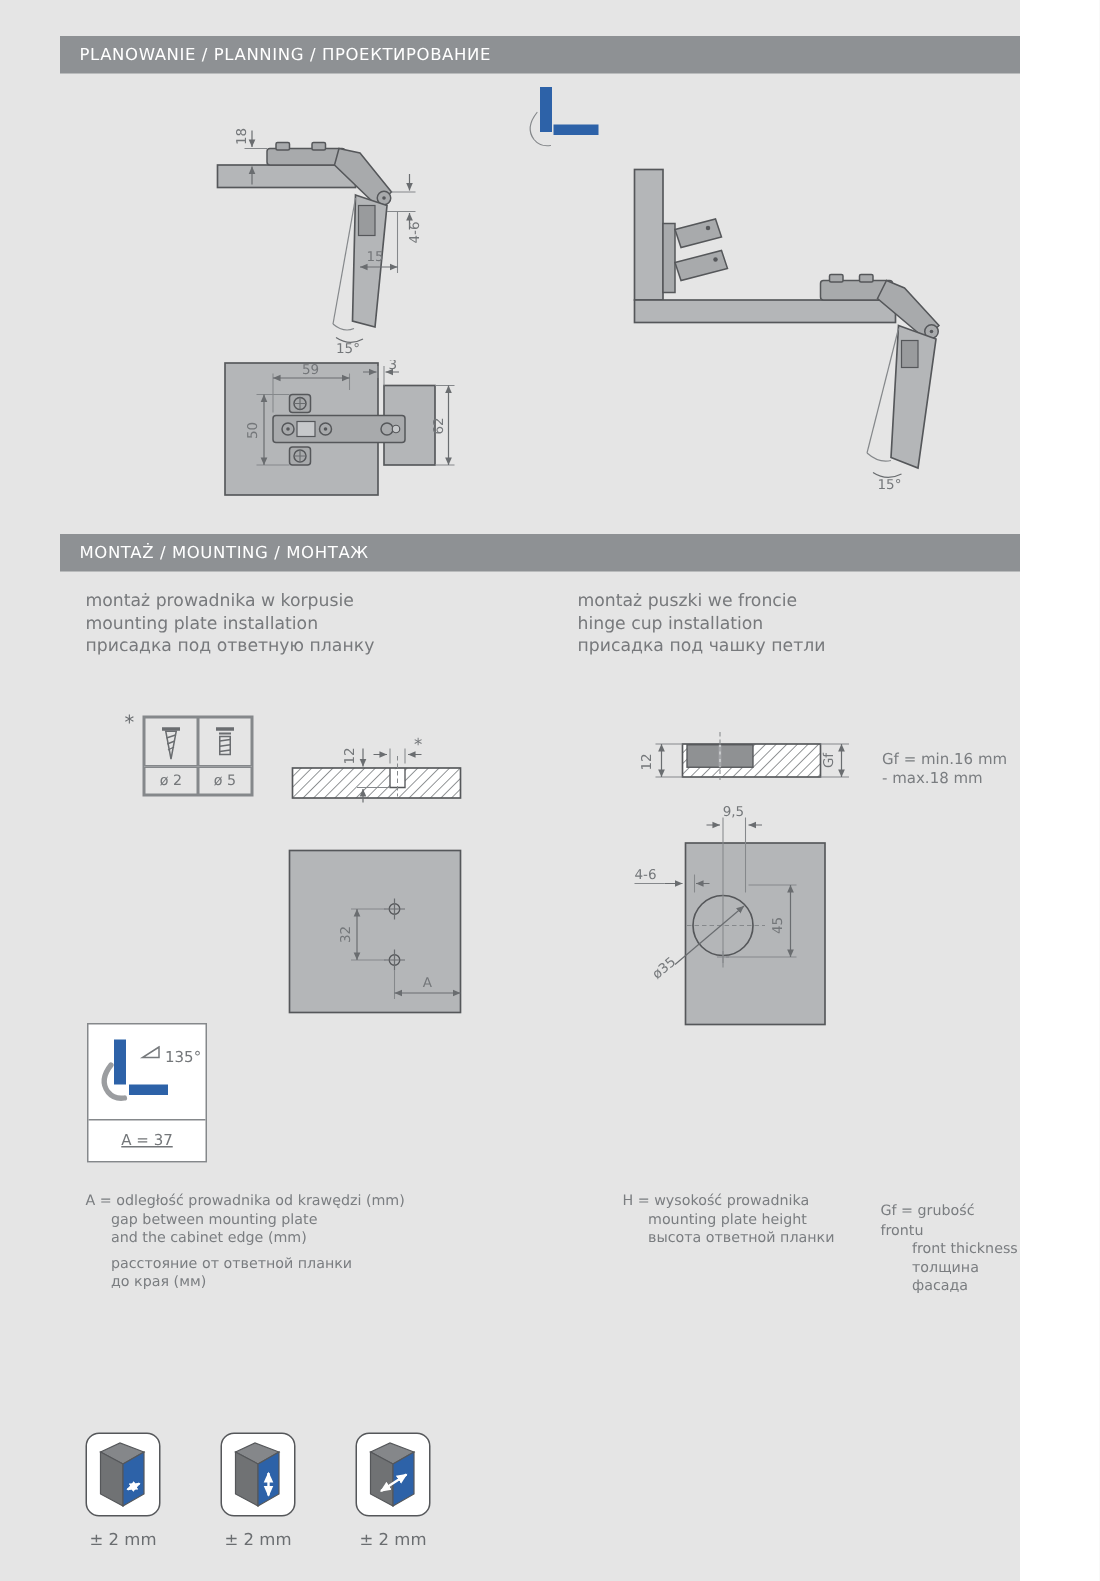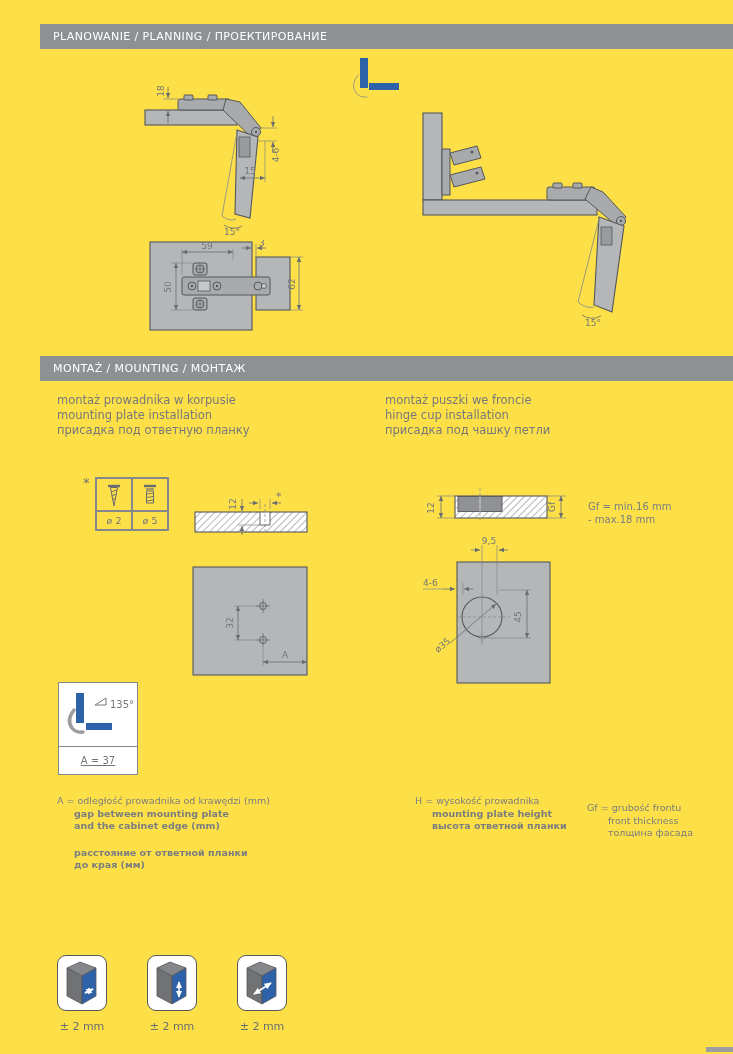--- a/index.html
+++ b/index.html
@@ -1,25 +1,25 @@
 <!DOCTYPE html>
 <html><head>
 <meta charset="utf-8">
 <style>
   html,body{margin:0;padding:0;background:#fff;}
-  .page{position:relative;width:733px;height:1054px;background:#fde047;overflow:hidden;
+  .page{position:relative;width:680px;height:1054px;background:#e5e5e5;overflow:hidden;
         font-family:"DejaVu Sans","Liberation Sans",sans-serif;}
   .abs{position:absolute;}
   .bar{position:absolute;left:40px;right:0;height:25px;background:#8e9194;color:#fff;
        font-size:11px;letter-spacing:.4px;line-height:25px;padding-left:13px;box-sizing:border-box;}
   .intro{position:absolute;font-size:11.5px;line-height:15px;color:#77797c;}
   .fn{position:absolute;font-size:9.5px;line-height:12.5px;color:#7a7d80;}
-  .fn .ind{padding-left:17px;font-weight:bold;}
+  .fn .ind{padding-left:17px;}
   .fn .ind2{padding-left:21px;}
-  .fn .gap{margin-top:14px;}
+  .fn .gap{margin-top:4px;}
   .notetext{position:absolute;font-size:10px;line-height:13px;color:#7a7d80;}
   svg{display:block;}
   svg text{font-family:"DejaVu Sans","Liberation Sans",sans-serif;}
   .draw{stroke:#55575a;stroke-width:1.1;fill:#b4b6b8;}
   .draw2{stroke:#55575a;stroke-width:1;fill:#a8aaac;}
   .dim{stroke:#6a6d70;stroke-width:.8;fill:none;}
   .ext{stroke:#85888b;stroke-width:.7;fill:none;}
   .ghost{stroke:#85888b;stroke-width:.8;fill:none;}
   .dt{font-size:9px;fill:#74777a;}
   .screwgrid{position:absolute;left:12px;top:0;display:grid;grid-template-columns:36px 36px;

